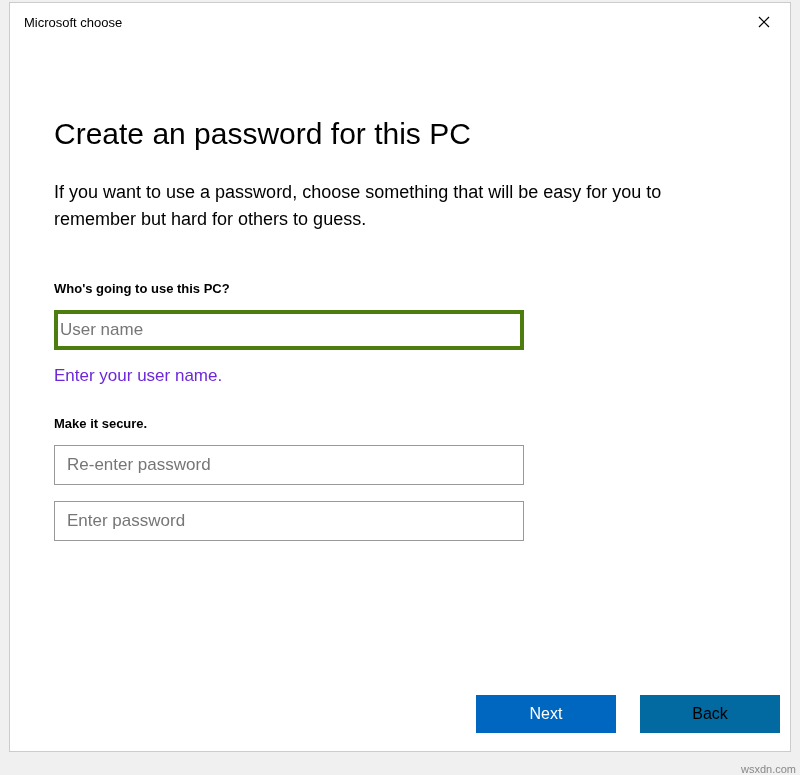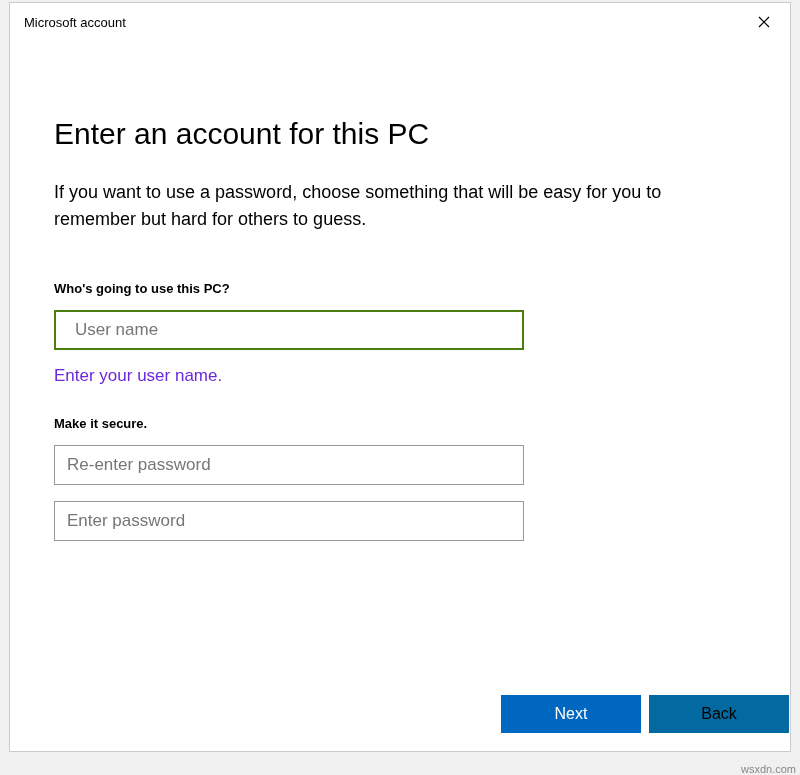--- a/index.html
+++ b/index.html
@@ -77,40 +77,40 @@
       width: 470px;
       height: 40px;
       padding: 0 12px;
       font-size: 17px;
       border: 1px solid #999999;
       outline: none;
       background: #ffffff;
       color: #000000;
     }
     input.focused {
-      border: 2px solid #4d7c0f;
-      padding: 0 19px;
+      border: 4px solid #4d7c0f;
+      padding: 0 2px;
     }
     input::placeholder {
       color: #767676;
     }
     .error-text {
       font-size: 17px;
       color: #6d28d9;
       margin-bottom: 30px;
     }
     .section-gap {
       margin-top: 2px;
     }
     .footer {
       position: absolute;
       bottom: 18px;
-      right: 1px;
+      right: 10px;
       display: flex;
-      gap: 8px;
+      gap: 24px;
     }
     .btn {
       width: 140px;
       height: 38px;
       font-size: 16px;
       border: none;
       cursor: pointer;
     }
     .btn-primary {
       background: #0067c0;
@@ -128,31 +128,31 @@
       color: #888888;
       font-family: Arial, sans-serif;
       margin-top: 35px;
     }
   </style>
 </head>
 <body>
 
 <div class="dialog">
   <div class="titlebar">
-    <span class="titlebar-title">Microsoft account</span>
+    <span class="titlebar-title">Microsoft choose</span>
     <button class="close-btn">
       <svg width="12" height="12" viewBox="0 0 12 12">
         <line x1="1" y1="1" x2="11" y2="11" stroke="#000" stroke-width="1.2"></line>
         <line x1="11" y1="1" x2="1" y2="11" stroke="#000" stroke-width="1.2"></line>
       </svg>
     </button>
   </div>
 
   <div class="content">
-    <h1 class="heading">Enter an account for this PC</h1>
+    <h1 class="heading">Create an password for this PC</h1>
     <p class="description">If you want to use a password, choose something that will be easy for you to remember but hard for others to guess.</p>
 
     <div class="field-label">Who's going to use this PC?</div>
     <div class="input-wrapper">
       <input type="text" class="focused" placeholder="User name" style="">
     </div>
     <div class="error-text">Enter your user name.</div>
 
     <div class="field-label section-gap">Make it secure.</div>
     <div class="input-wrapper">

